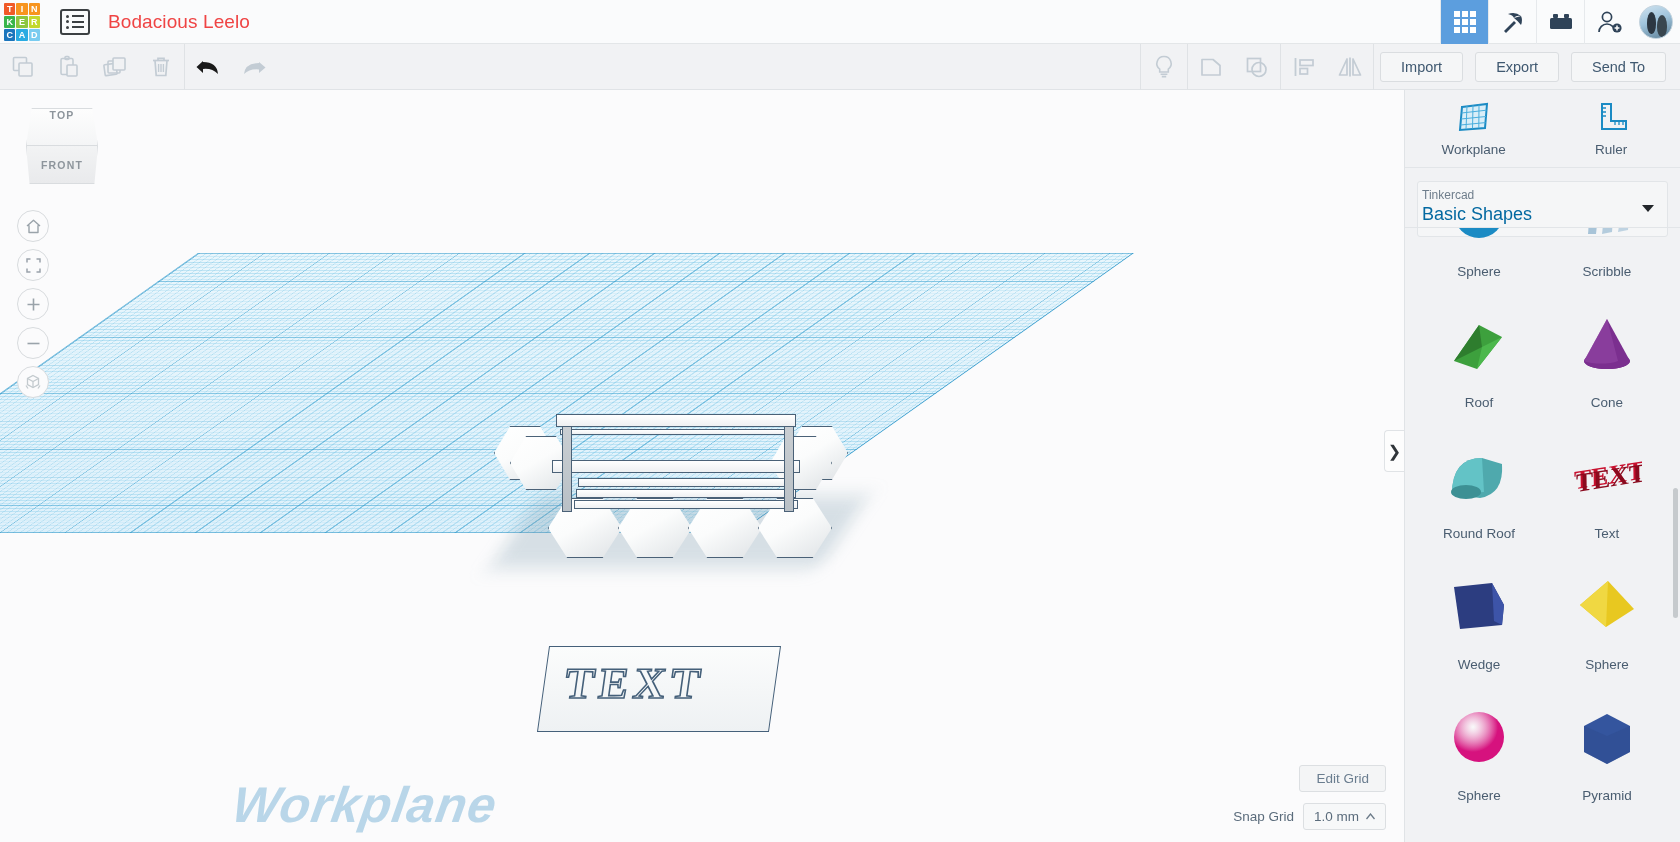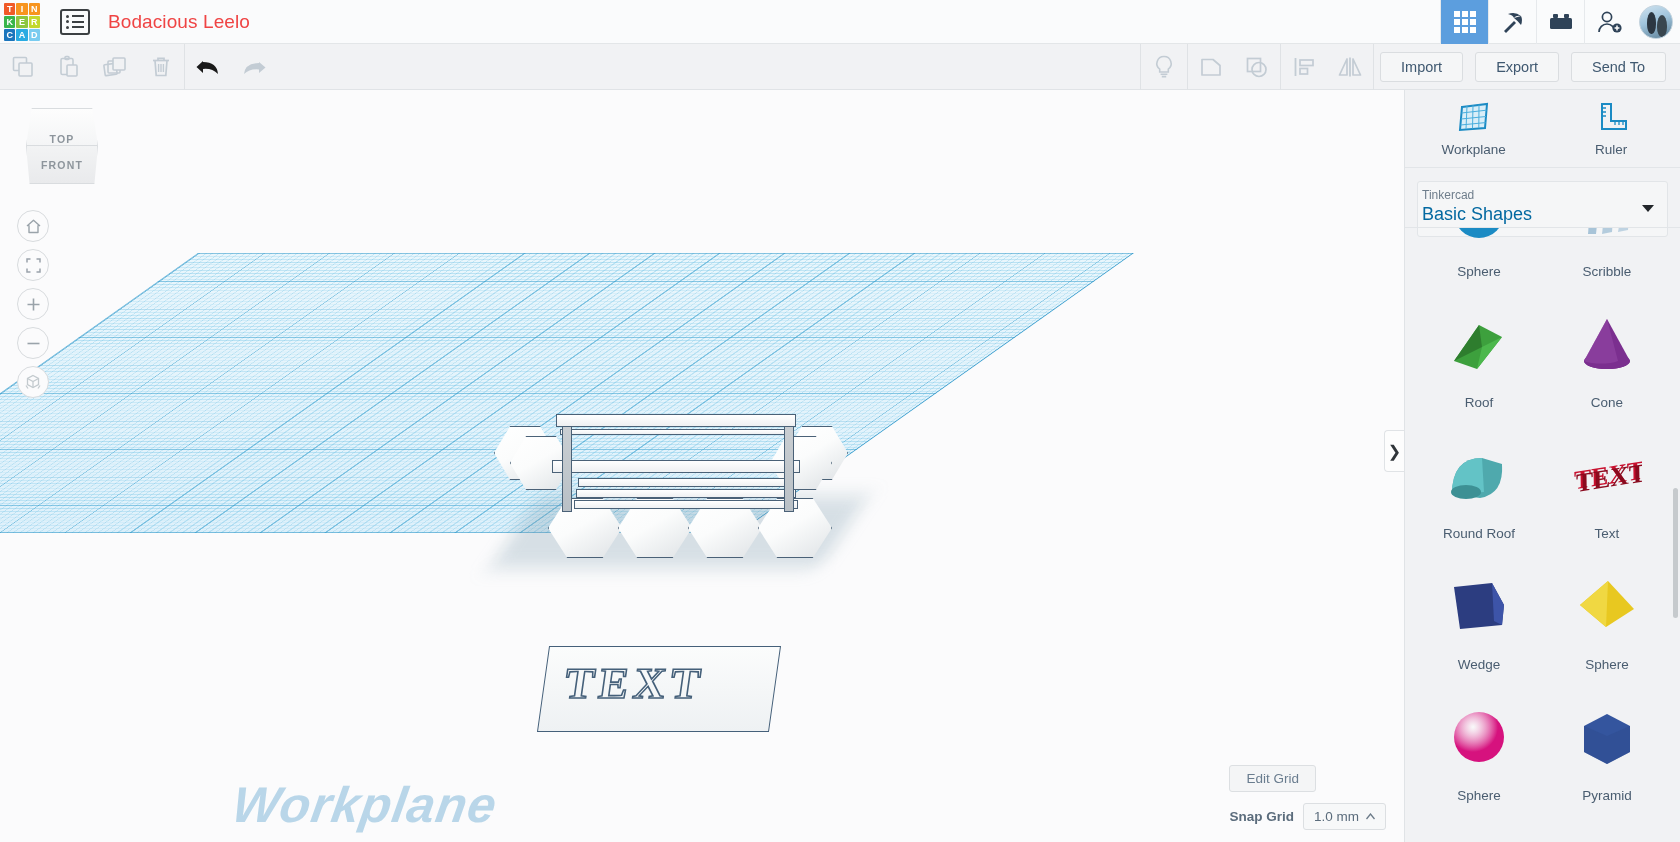--- a/index.html
+++ b/index.html
@@ -83,21 +83,21 @@
     position: absolute; top: 90px; left: 0; width: 1404px; height: 752px;
     background: #fbfbfc; overflow: hidden;
   }
 
   
   .viewcube { position: absolute; left: 22px; top: 18px; width: 80px; height: 82px; }
   .vc-top {
     position: absolute; left: 4px; top: 0; width: 72px; height: 38px;
     background: linear-gradient(#fdfdfd,#f4f5f6); border: 1px solid #d9dcdf;
     clip-path: polygon(8% 0%, 92% 0%, 100% 100%, 0% 100%);
-    display: flex; align-items: flex-end; justify-content: center;
+    display: flex; align-items: flex-start; justify-content: center;
   }
   .vc-front {
     position: absolute; left: 4px; top: 38px; width: 72px; height: 38px;
     background: linear-gradient(#f2f3f4,#e9eaec); border: 1px solid #d9dcdf; border-top: none;
     clip-path: polygon(0% 0%, 100% 0%, 95% 100%, 5% 100%);
     display: flex; align-items: center; justify-content: center;
   }
   .vc-label { font-size: 10.5px; font-weight: bold; color: #8d959c; letter-spacing: 1.2px; }
   .cbtn {
     position: absolute; left: 17px; width: 32px; height: 32px; border-radius: 50%;
@@ -155,28 +155,28 @@
   }
   .plate-text {
     position: absolute; left: 565px; top: 568px; width: 190px;
     font-family: "Liberation Serif", serif; font-size: 44px; font-weight: bold;
     letter-spacing: 5px; color: transparent;
     -webkit-text-stroke: 1.6px #45607a;
     transform: skewX(-8deg);
   }
 
   
-  .gridctl { position: absolute; right: 18px; bottom: 12px; text-align: left; }
+  .gridctl { position: absolute; right: 18px; bottom: 12px; text-align: right; }
   .editgrid {
     display: inline-flex; align-items: center; justify-content: center;
     padding: 5px 16px; border: 1px solid #dcdfe2; border-radius: 3px;
     background: #f4f5f6; font-size: 13.5px; color: #6a7d8f; cursor: pointer;
   }
   .snaprow { display: flex; align-items: center; justify-content: flex-end; gap: 9px; margin-top: 11px; }
-  .snaplabel { font-size: 13.5px; color: #5b6c7c; font-weight: bold; }
+  .snaplabel { font-size: 13.5px; color: #5b6c7c; }
   .snapsel {
     display: flex; align-items: center; gap: 7px;
     padding: 5px 10px; border: 1px solid #dcdfe2; border-radius: 3px;
     background: #f7f8f9; font-size: 13.5px; color: #5b6c7c; cursor: pointer;
   }
 
   
   .collapse {
     position: absolute; right: 0px; top: 340px; width: 20px; height: 42px;
     background: #fdfdfd; border: 1px solid #e0e3e6; border-right: none;

